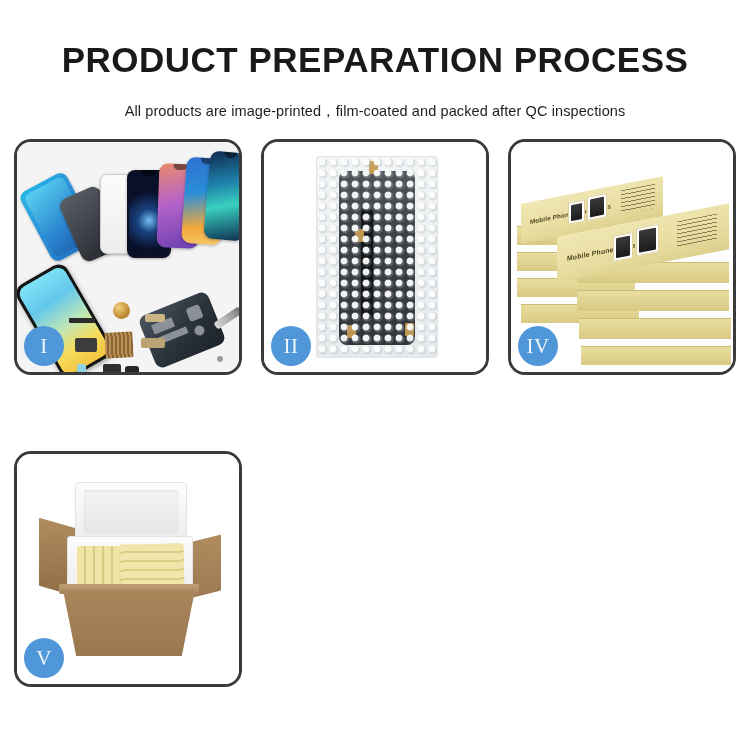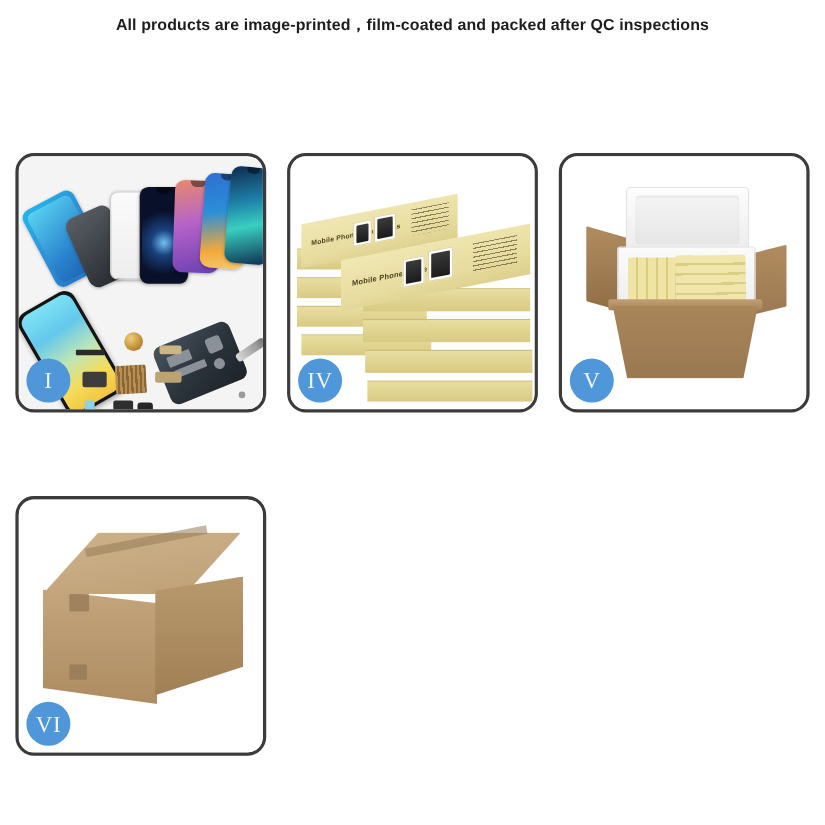--- a/index.html
+++ b/index.html
@@ -26,24 +26,24 @@
     margin: 0;
     padding-top: 42px;
     font-size: 35px;
     font-weight: 700;
     letter-spacing: 0.5px;
     color: #1a1a1a;
     line-height: 1.05;
     white-space: nowrap;
   }
   .subtitle {
-    margin: 2px;
+    margin: 12px;
     padding-top: 11px;
     font-size: 14.5px;
-    font-weight: 700;
+    font-weight: 400;
     color: #1d1d1d;
     letter-spacing: 0.1px;
     white-space: nowrap;
   }
 
   
   .grid {
     position: absolute;
     left: 14px;
     top: 139px;
@@ -384,20 +384,21 @@
     transform: rotate(-11deg);
   }
   .c6-tape{
     position:absolute; background: rgba(148,120,86,0.75); border-radius:1px;
   }
 </style>
 </head>
 <body>
 
 <div class="header">
+  <h1 class="title">PRODUCT PREPARATION PROCESS</h1>
   <p class="subtitle">All products are image-printed，film-coated and packed after QC inspections</p>
 </div>
 
 <div class="grid">
 
   <div class="panel">
     <div class="panel-stage">
       <div class="p1-bg"></div>
 
       <div class="ph ph-a">
@@ -432,20 +433,35 @@
       <div class="part sq" style="left:58px;top:196px;width:22px;height:14px;background:#3d3d3d;border-radius:2px;"></div>
       <div class="part sq" style="left:124px;top:196px;width:24px;height:10px;background:#bca374;border-radius:2px;"></div>
       <div class="part sq" style="left:86px;top:222px;width:18px;height:13px;background:#2f2f2f;border-radius:2px;"></div>
       <div class="part sq" style="left:60px;top:222px;width:9px;height:16px;background:#8fd2e6;border-radius:2px;"></div>
       <div class="part rd" style="left:200px;top:214px;width:6px;height:6px;background:#9a9a9a;"></div>
       <div class="part sq" style="left:108px;top:224px;width:14px;height:12px;background:#262626;border-radius:3px;"></div>
     </div>
     <div class="badge">I</div>
   </div>
 
+  <div class="panel">
+    <div class="panel-stage">
+      <div class="p2-bg"></div>
+      <div class="bubble-pack">
+        <div class="item"></div>
+        <div class="flexline"></div>
+        <div class="tape" style="left:52px;top:4px;"></div>
+        <div class="tape" style="left:38px;top:72px;"></div>
+        <div class="tape" style="left:30px;top:168px;"></div>
+        <div class="tape" style="left:88px;top:166px;"></div>
+        <div class="bubbles"></div>
+      </div>
+    </div>
+    <div class="badge">II</div>
+  </div>
 
 
   <div class="panel">
     <div class="panel-stage">
       <div class="p4-bg"></div>
       <div class="stack">
 
         <div class="sbox" style="left:0px;top:62px;width:118px;height:18px;">
           <div class="front" style="top:0;height:18px;"></div>
         </div>
@@ -511,26 +527,14 @@
         </div>
       <div class="foam-box"></div>
       <div class="yellow-pack"></div>
       <div class="yellow-pack2"></div>
       <div class="carton-rim"></div>
       <div class="carton-front"></div>
     </div>
     <div class="badge">V</div>
   </div>
 
-  <div class="panel">
-    <div class="panel-stage">
-      <div class="p6-bg"></div>
-      <div class="c6-top"></div>
-      <div class="c6-seam"></div>
-      <div class="c6-left"></div>
-      <div class="c6-right"></div>
-      <div class="c6-tape" style="left:46px;top:86px;width:18px;height:16px;"></div>
-      <div class="c6-tape" style="left:46px;top:150px;width:16px;height:14px;"></div>
-    </div>
-    <div class="badge">VI</div>
-  </div>
 
 </div>
 
 </body></html>

